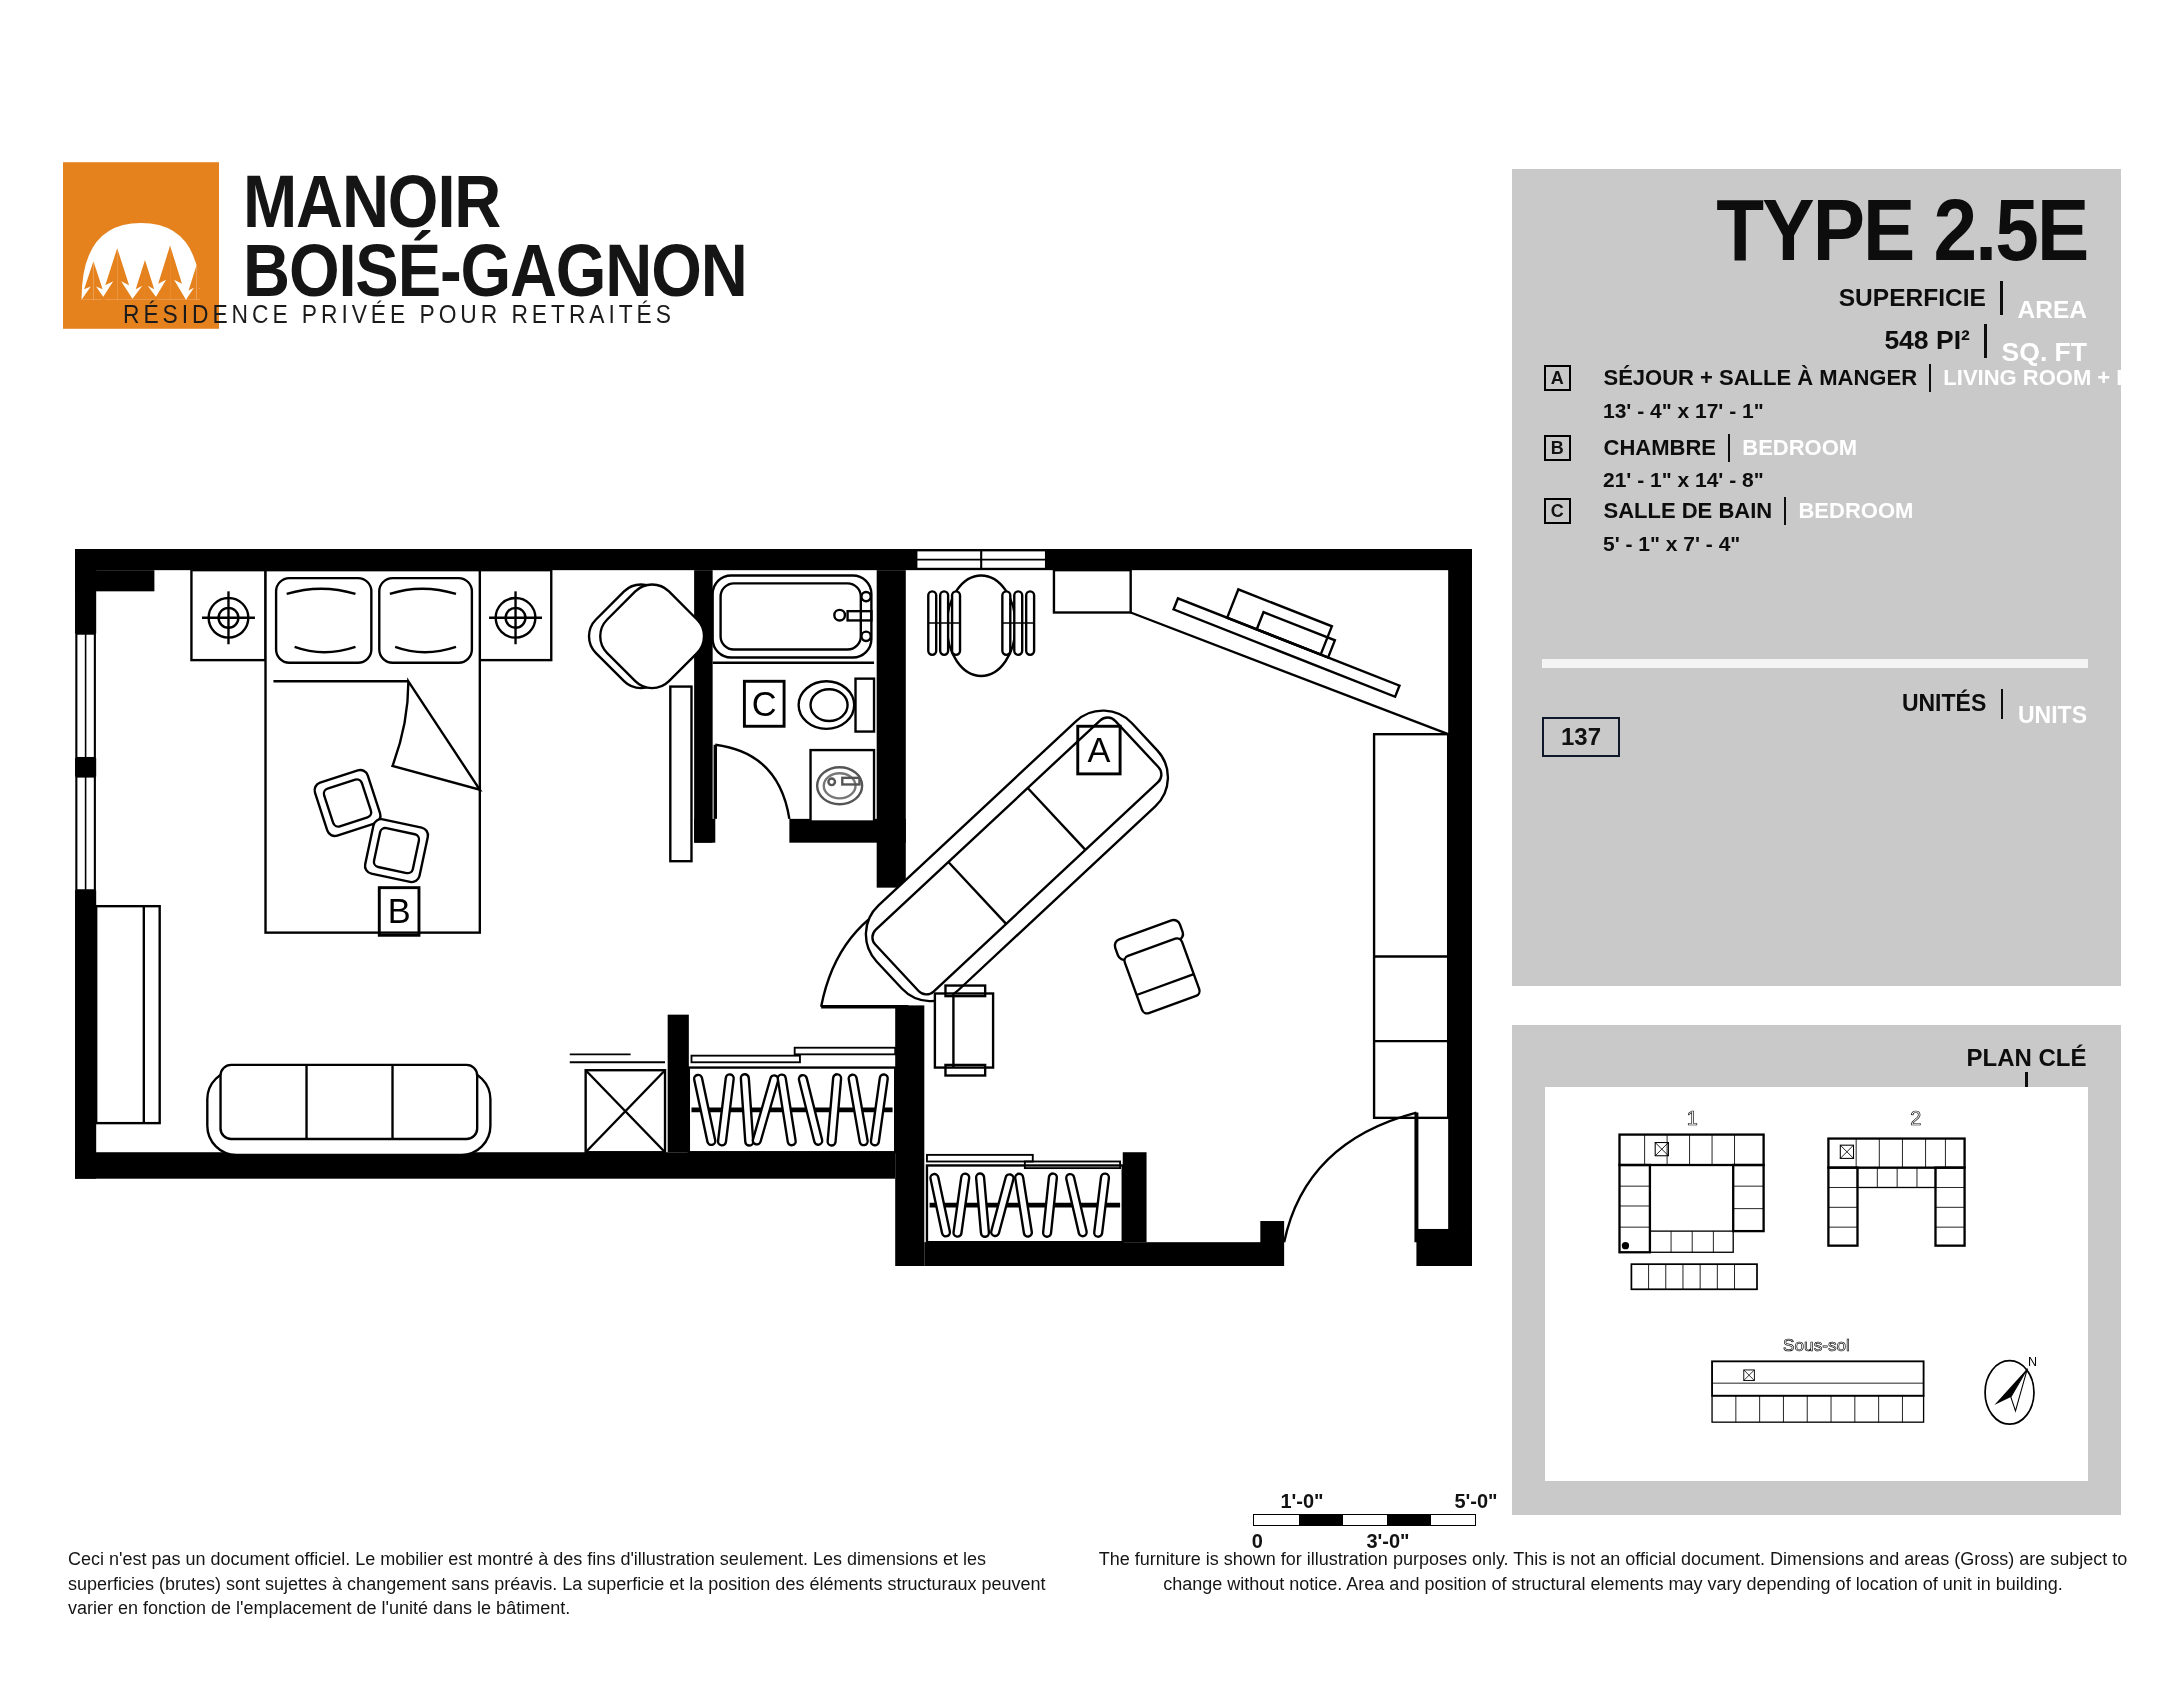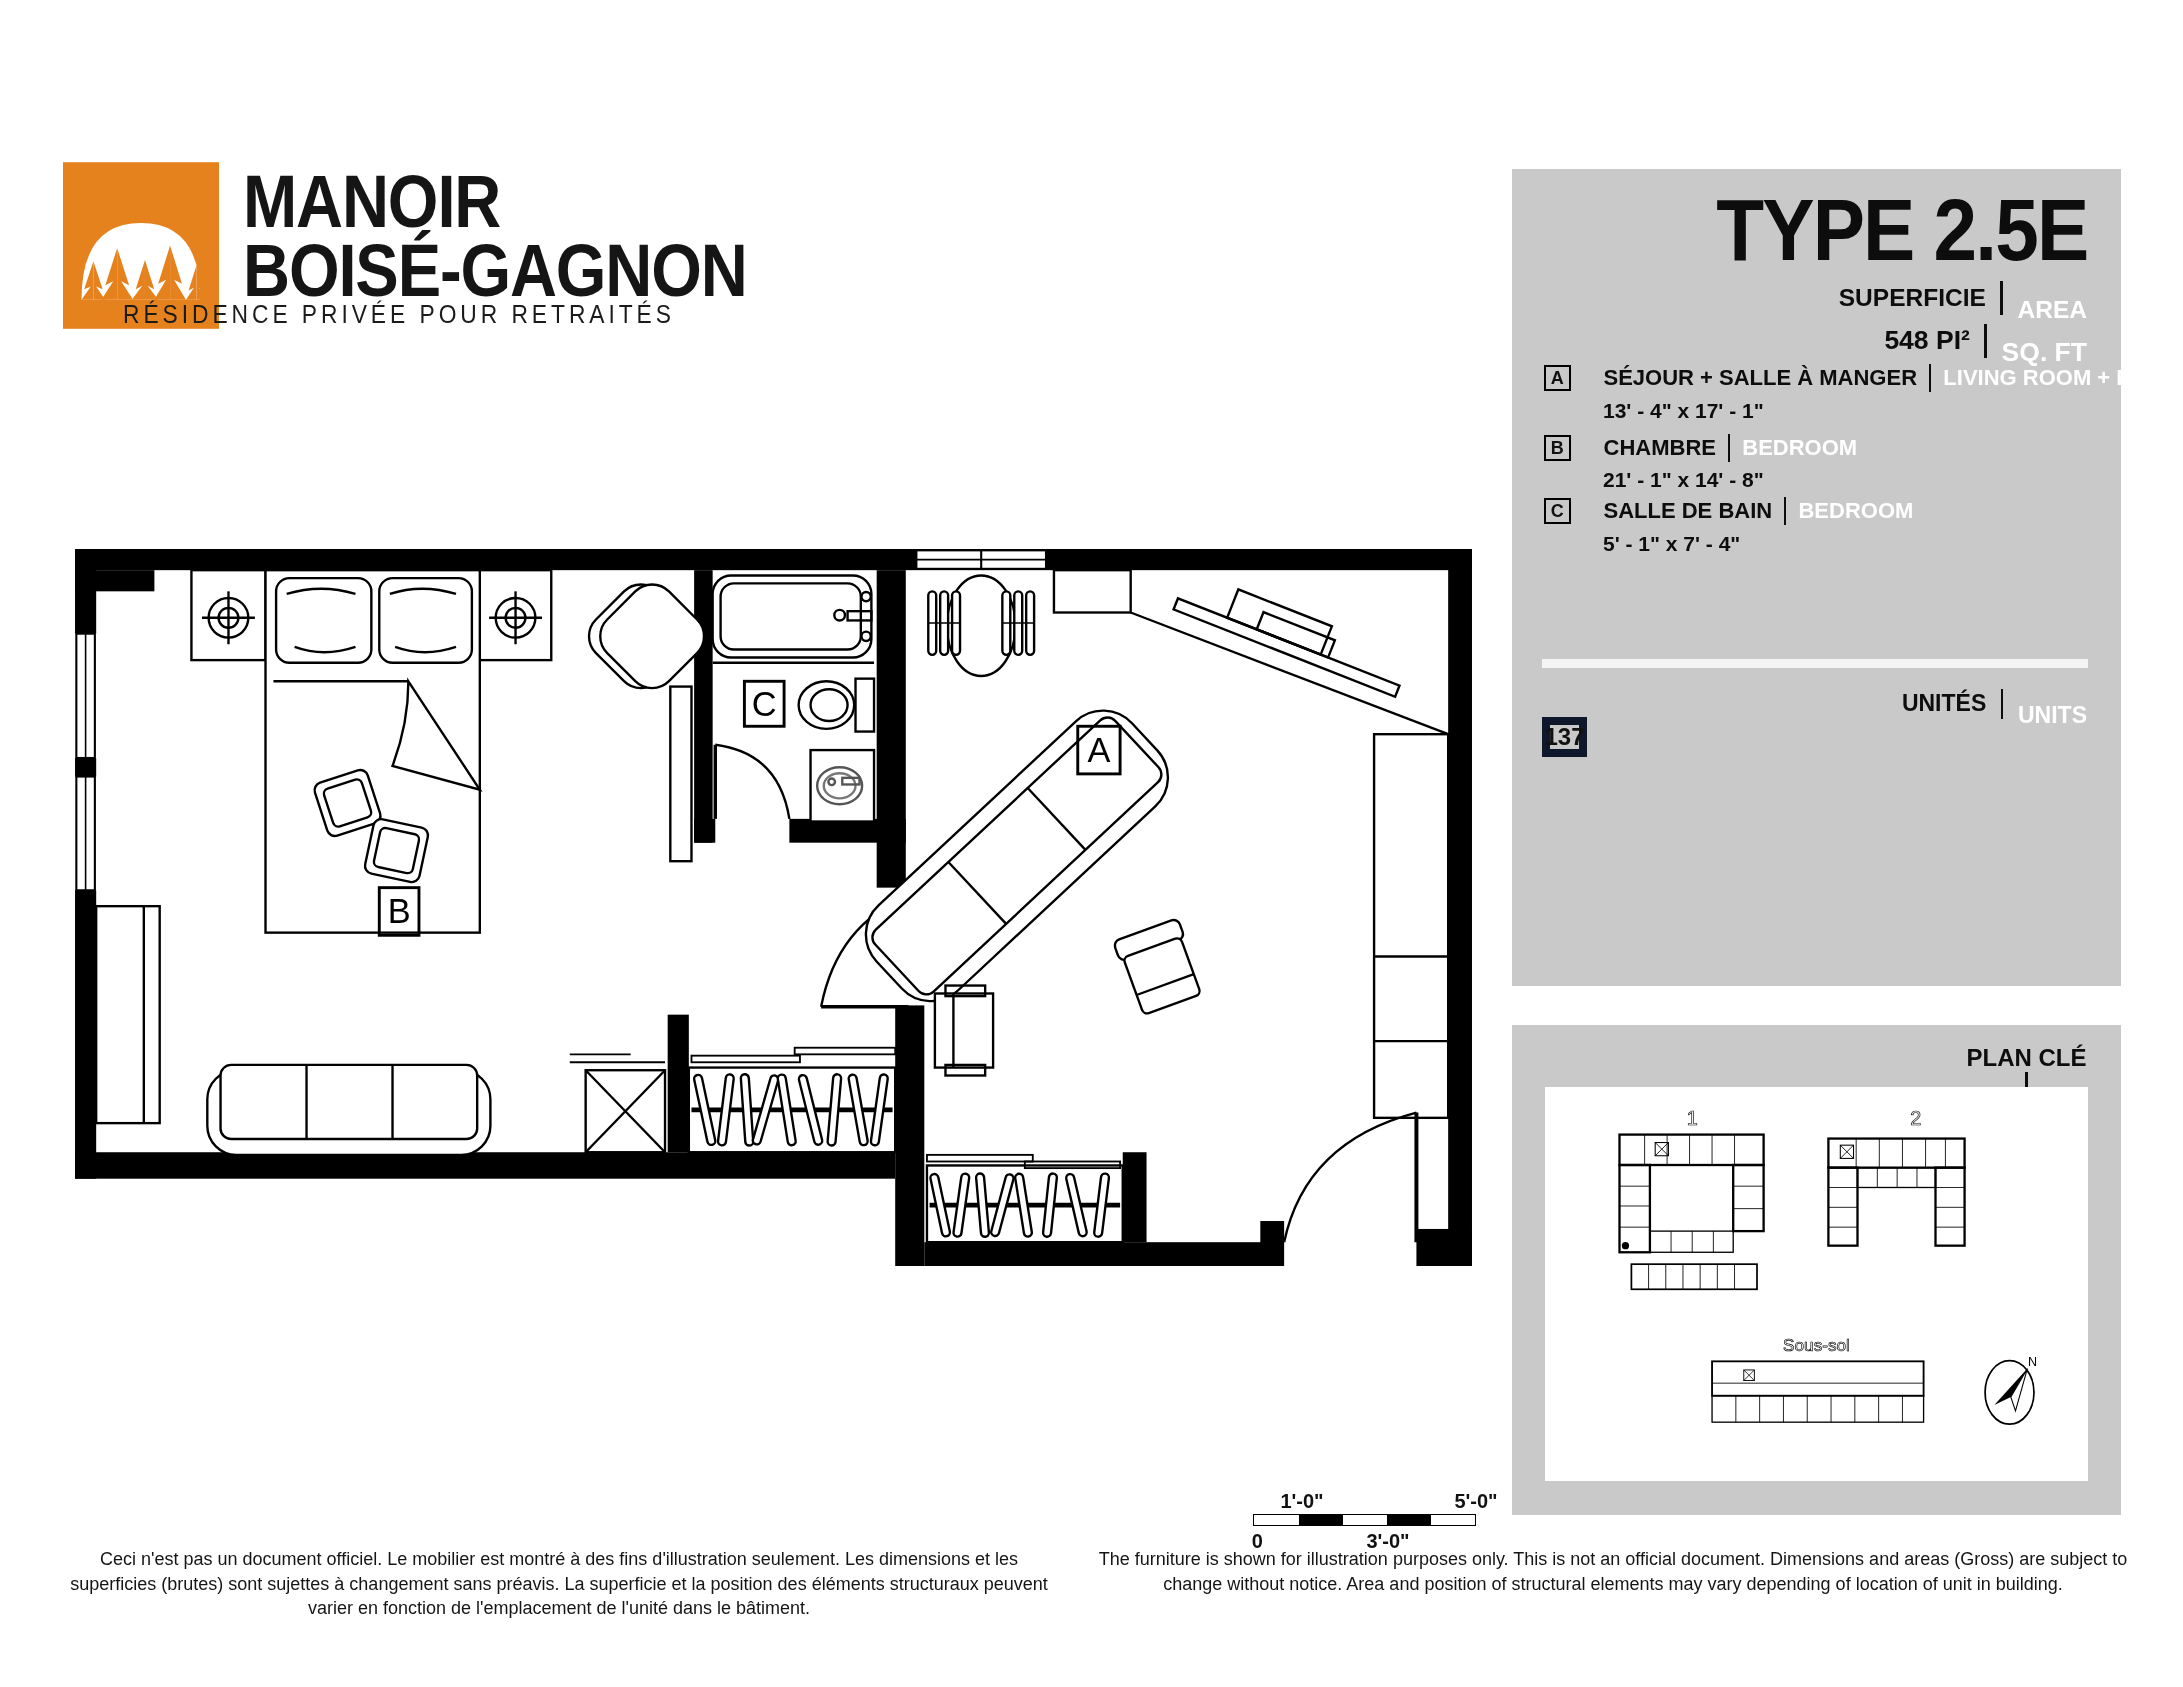--- a/index.html
+++ b/index.html
@@ -36,30 +36,30 @@
   .legend-letter { width:26.5px; height:26.5px; border:2px solid #000; display:inline-flex;
     align-items:center; justify-content:center; font-size:18px; font-weight:700; margin-right:33px; background:transparent; }
   .legend-row .fr { font-weight:700; color:#0d0d0d; }
   .legend-row .en { font-weight:700; color:#ffffff; }
   .legend-row .vbar { height:28px; margin:0 12px; width:2.3px; }
   .legend-dims { left:91px; font-size:21px; font-weight:700; color:#0d0d0d; white-space:nowrap; }
 
   .divider-bar { left:30px; top:490px; width:546px; height:9.3px; background:#f4f4f4; }
   .units-line { top:509px; font-size:23px; }
   .units-line .vbar { height:30px; }
-  .unit-box { left:30px; top:548px; width:45px; height:40px; border:8px solid #0f172a;
+  .unit-box { left:30px; top:548px; width:78px; height:40px; border:2px solid #0f172a;
     display:flex; align-items:center; justify-content:center; font-size:24px; font-weight:700; }
 
   .plancle-line { top:18.5px; font-size:24px;flex-direction:column; }
   .plancle-line .vbar { height:32px; }
   .keyplan-box { left:33px; top:62px; width:543px; height:394px; background:#ffffff; }
 
   
   .disclaimer { top:1547px; font-size:18px; line-height:24.5px; color:#151515; }
-  .disclaimer.fr { left:56px; width:1006px;text-align:center; }
+  .disclaimer.fr { left:68px; width:1006px; }
   .disclaimer.en { left:1097px; width:1032px;text-align:center; }
 
   .scalebar { left:1252px; top:1490px; width:228px; height:63px; }
   .scalebar .bar { position:absolute; left:1.3px; top:24px; width:223px; height:12px;
     border:1.7px solid #000; display:flex; }
   .scalebar .seg { flex:1 1 0; }
   .scalebar .seg.b { background:#000; }
   .scalebar .lbl { position:absolute; font-size:20px; font-weight:700; transform:translateX(-50%); white-space:nowrap; }
 
   svg text { font-family:"Liberation Sans", sans-serif; }

